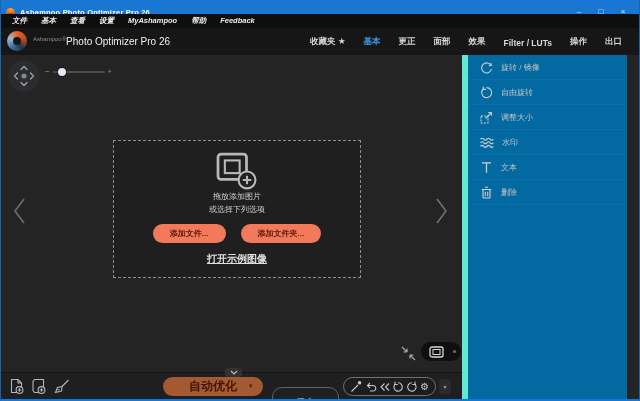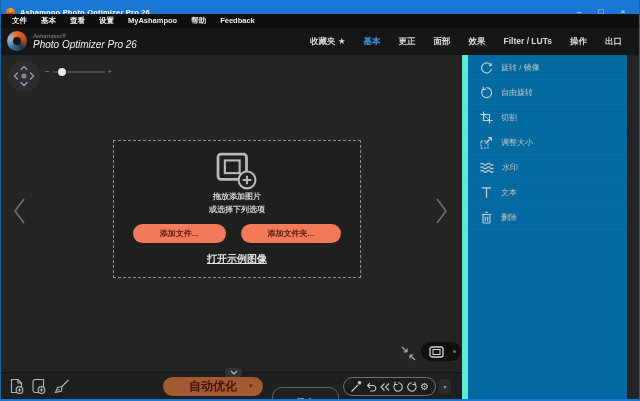--- a/index.html
+++ b/index.html
@@ -14,53 +14,53 @@
               display:flex; align-items:center; padding:0 5px; }
   .app-icon { width:9px; height:9px; border-radius:50%;
               background:conic-gradient(#f5a623,#e8632c,#7a2d12,#e8632c,#f5a623); margin-right:5px; }
   .title-text { color:#fff; font-size:7.5px; font-weight:bold; letter-spacing:.2px; }
   .win-controls { margin-left:auto; display:flex; }
   .win-btn { color:#e8f1fb; font-size:8px; width:22px; text-align:center; line-height:14px; }
 
   
   .menubar { position:absolute; left:0; top:14px; width:100%; height:14px; background:#0e0e0e;
              display:flex; align-items:center; padding-left:4px; }
-  .menu-item { color:#ececec; font-size:7.5px; font-weight:bold; padding:0 7px; line-height:14px; }
+  .menu-item { color:#ececec; font-size:7.5px; font-weight:bold; padding:0 7px; line-height:14px;font-style:italic; }
 
   
   .header { position:absolute; left:0; top:28px; width:100%; height:27px; background:#161616; }
   .brand { position:absolute; left:6px; top:3px; display:flex; align-items:center; }
   .logo-swirl { width:20px; height:20px; border-radius:50%; position:relative;
                 background:conic-gradient(#e8632c,#c44d1f,#24364d,#3c6e9e,#9db8cc,#e8632c); }
   .logo-swirl::after { content:""; position:absolute; left:6px; top:6px; width:8px; height:8px;
                 border-radius:50%; background:#161616; }
-  .brand-text { margin-left:6px; display:flex; flex-direction:column;font-style:italic; }
+  .brand-text { margin-left:6px; display:flex; flex-direction:row; }
   .brand-small { color:#8f8f8f; font-size:6px; }
   .brand-title { color:#f0f0f0; font-size:10px; }
-  .tabs { position:absolute; right:8px; bottom:4px; display:flex; align-items:flex-start; }
+  .tabs { position:absolute; right:8px; bottom:4px; display:flex; align-items:flex-end; }
   .tab { color:#d8d8d8; font-size:8.5px; font-weight:bold; padding:3px 9px; }
   .tab.active { color:#3e9ae6; }
 
   
   .canvas { position:absolute; left:0; top:55px; width:461px; height:344px; background:#242424; }
 
   .pan-control { position:absolute; left:6px; top:4px; width:34px; height:34px; }
   .zoom-slider { position:absolute; left:44px; top:12px; display:flex; align-items:center; }
   .zoom-minus { color:#999; font-size:8px; margin-right:3px; }
   .zoom-track { position:relative; width:52px; height:2px; background:#4a4a4a; border-radius:1px; }
   .zoom-thumb { position:absolute; left:5px; top:-3px; width:8px; height:8px; border-radius:50%;
                 background:#e2e9f0; box-shadow:0 0 2px #000; }
   .zoom-plus { color:#8a8a8a; font-size:7px; margin-left:3px; }
 
   .dropzone { position:absolute; left:112px; top:85px; width:248px; height:138px;
               background:#1f1f1f; border:1px dashed #8f8f8f;
               display:flex; flex-direction:column; align-items:center; justify-content:center; }
   .dz-text { color:#cfcfcf; font-size:8px; line-height:1.55; text-align:center; }
   .dz-buttons { display:flex; gap:15px; margin-top:8px; }
-  .dz-btn { height:19px; padding:0 27px; border-radius:10px; background:#f2795a; border:none;
+  .dz-btn { height:19px; padding:0 17px; border-radius:10px; background:#f2795a; border:none;
             color:#5b1d0e; font-size:8px; font-weight:bold; line-height:19px;
             font-family:inherit; }
   .dz-link { margin-top:9px; color:#e0e0e0; font-size:10px; font-weight:bold;
              text-decoration:underline; }
 
   .nav-arrow { position:absolute; top:142px; }
   .nav-prev { left:10px; }
   .nav-next { left:433px; }
 
   .view-collapse { position:absolute; left:400px; top:291px; }
@@ -170,21 +170,21 @@
 
     <div class="dropzone">
       <svg width="44" height="38" viewBox="0 0 40 36">
         <g stroke="#b8b8b8" fill="none">
           <rect x="2" y="2" width="27" height="24" rx="3" stroke-width="2.6"></rect>
           <rect x="8.5" y="8" width="14" height="12" stroke-width="2"></rect>
           <circle cx="29.5" cy="26.5" r="8" stroke-width="2" fill="#1f1f1f"></circle>
           <path d="M29.5 22.5 V30.5 M25.5 26.5 H33.5" stroke-width="2"></path>
         </g>
       </svg>
-      <div class="dz-text" style="margin-top:1px;font-weight:bold;">
+      <div class="dz-text" style="margin-top:1px;">
         <div>拖放添加图片</div>
         <div>或选择下列选项</div>
       </div>
       <div class="dz-buttons">
         <button class="dz-btn">添加文件...</button>
         <button class="dz-btn">添加文件夹...</button>
       </div>
       <span class="dz-link">打开示例图像</span>
     </div>
 
@@ -303,30 +303,20 @@
     <div class="side-item">
       <svg width="13" height="13" viewBox="0 0 13 13">
         <g stroke="#cfcfcf" stroke-width="1.1" fill="none">
           <path d="M3.2 3 A5 5 0 1 0 6.5 1.6"></path>
           <path d="M3.2 0.6 V3.4 H6"></path>
         </g>
       </svg>
       <span class="side-label">自由旋转</span>
     </div>
 
-    <div class="side-item">
-      <svg width="13" height="13" viewBox="0 0 13 13">
-        <g stroke="#cfcfcf" stroke-width="1.1" fill="none">
-          <path d="M3.5 0.5 V9.5 H12.5"></path>
-          <path d="M0.5 3.5 H9.5 V12.5"></path>
-          <path d="M3.5 3.5 L9.5 9.5" stroke-width="0.8"></path>
-        </g>
-      </svg>
-      <span class="side-label">切割</span>
-    </div>
 
     <div class="side-item">
       <svg width="13" height="13" viewBox="0 0 13 13">
         <g stroke="#cfcfcf" stroke-width="1.1" fill="none">
           <rect x="1" y="5" width="7" height="7" stroke-dasharray="2 1.2"></rect>
           <path d="M5.5 7.5 L11.5 1.5 M11.5 1.5 H8.2 M11.5 1.5 V4.8"></path>
         </g>
       </svg>
       <span class="side-label">调整大小</span>
     </div>

